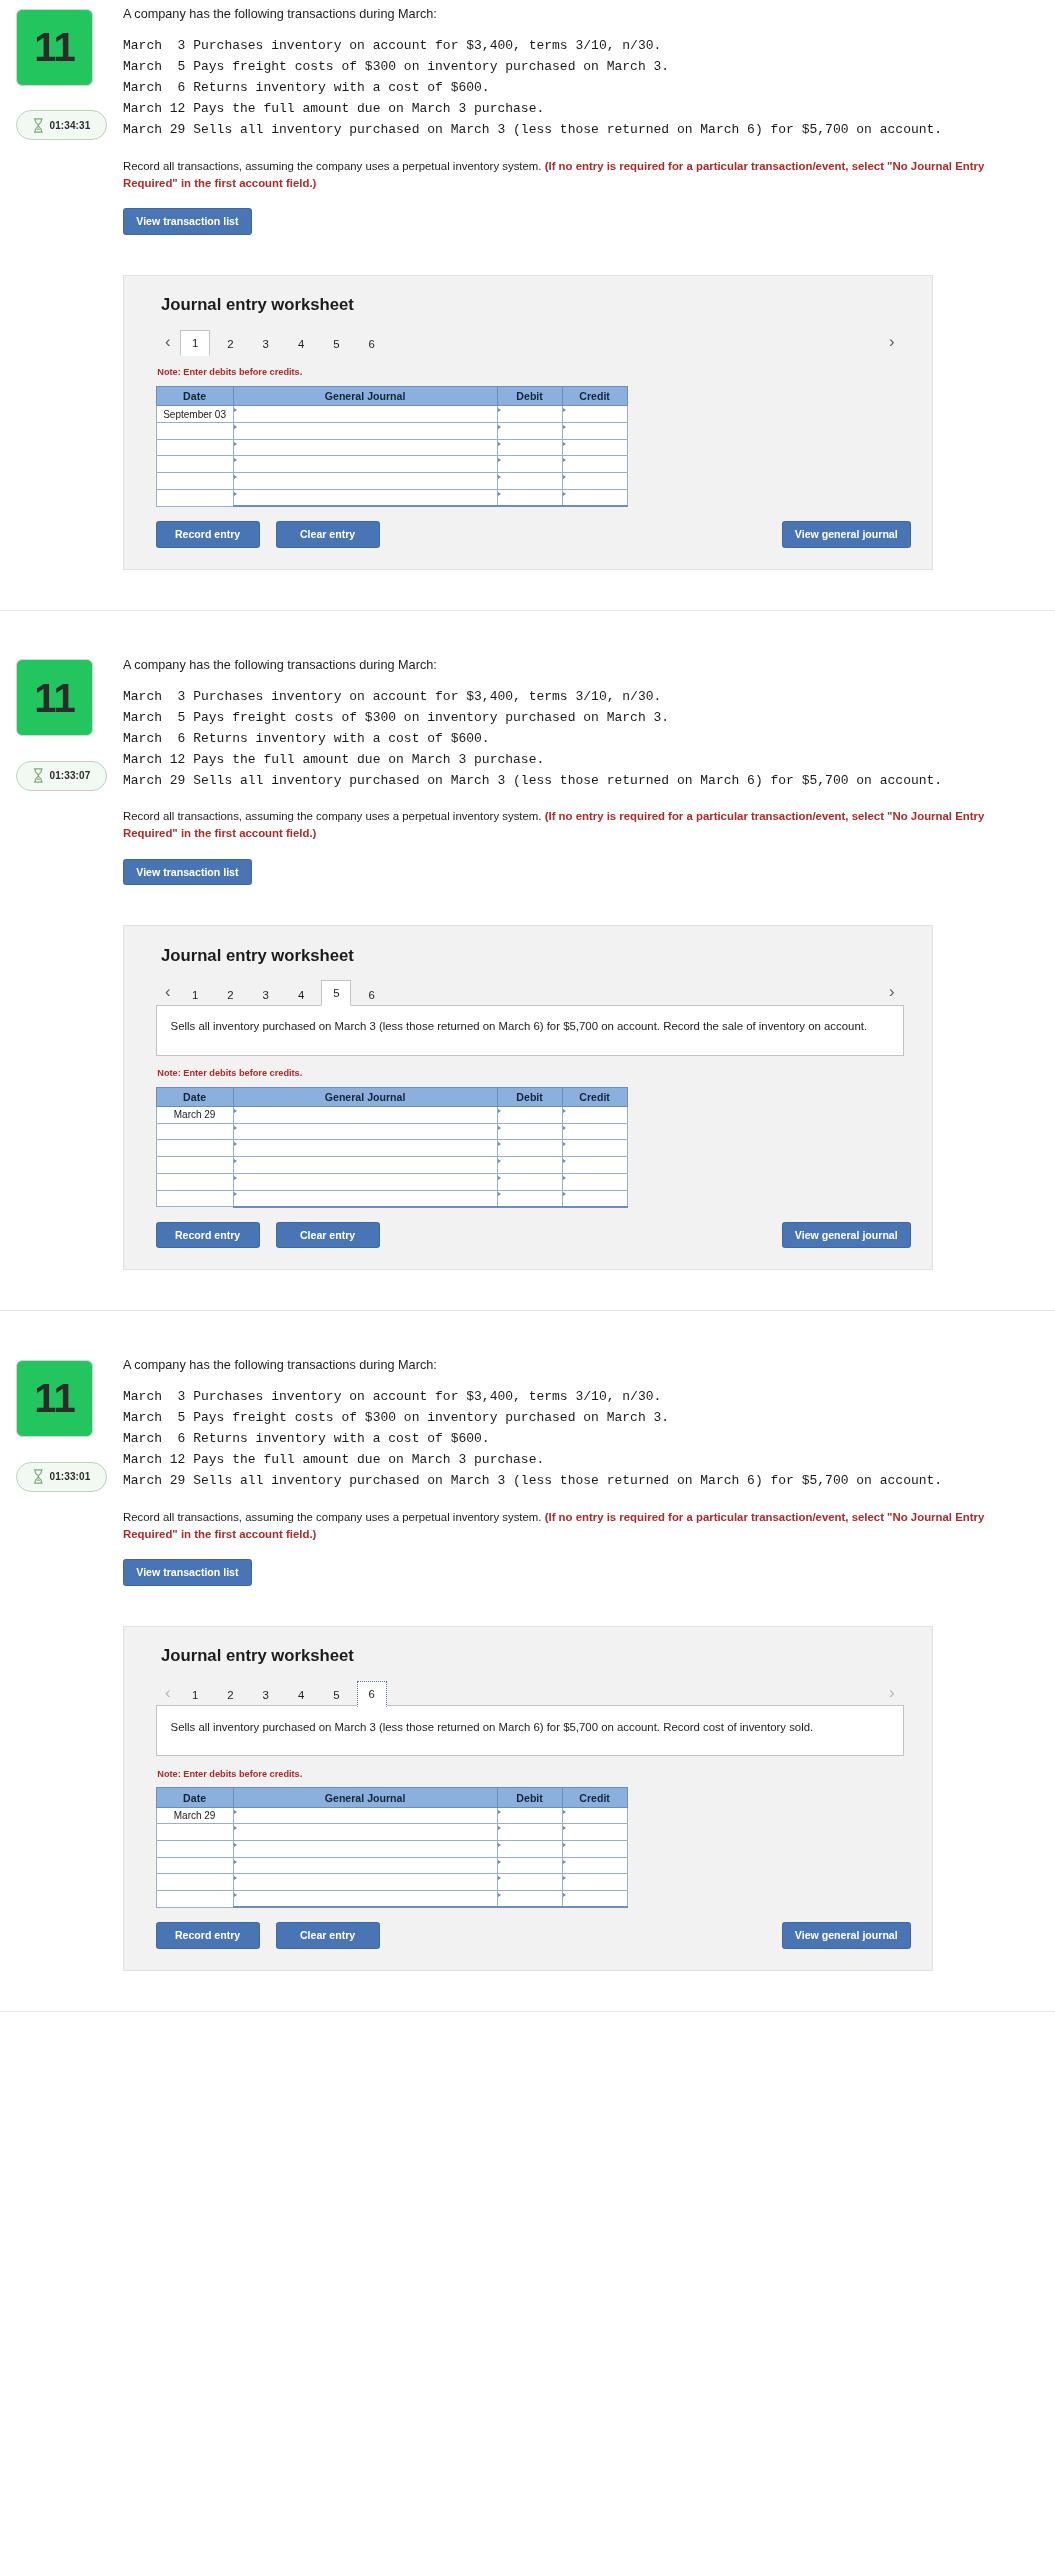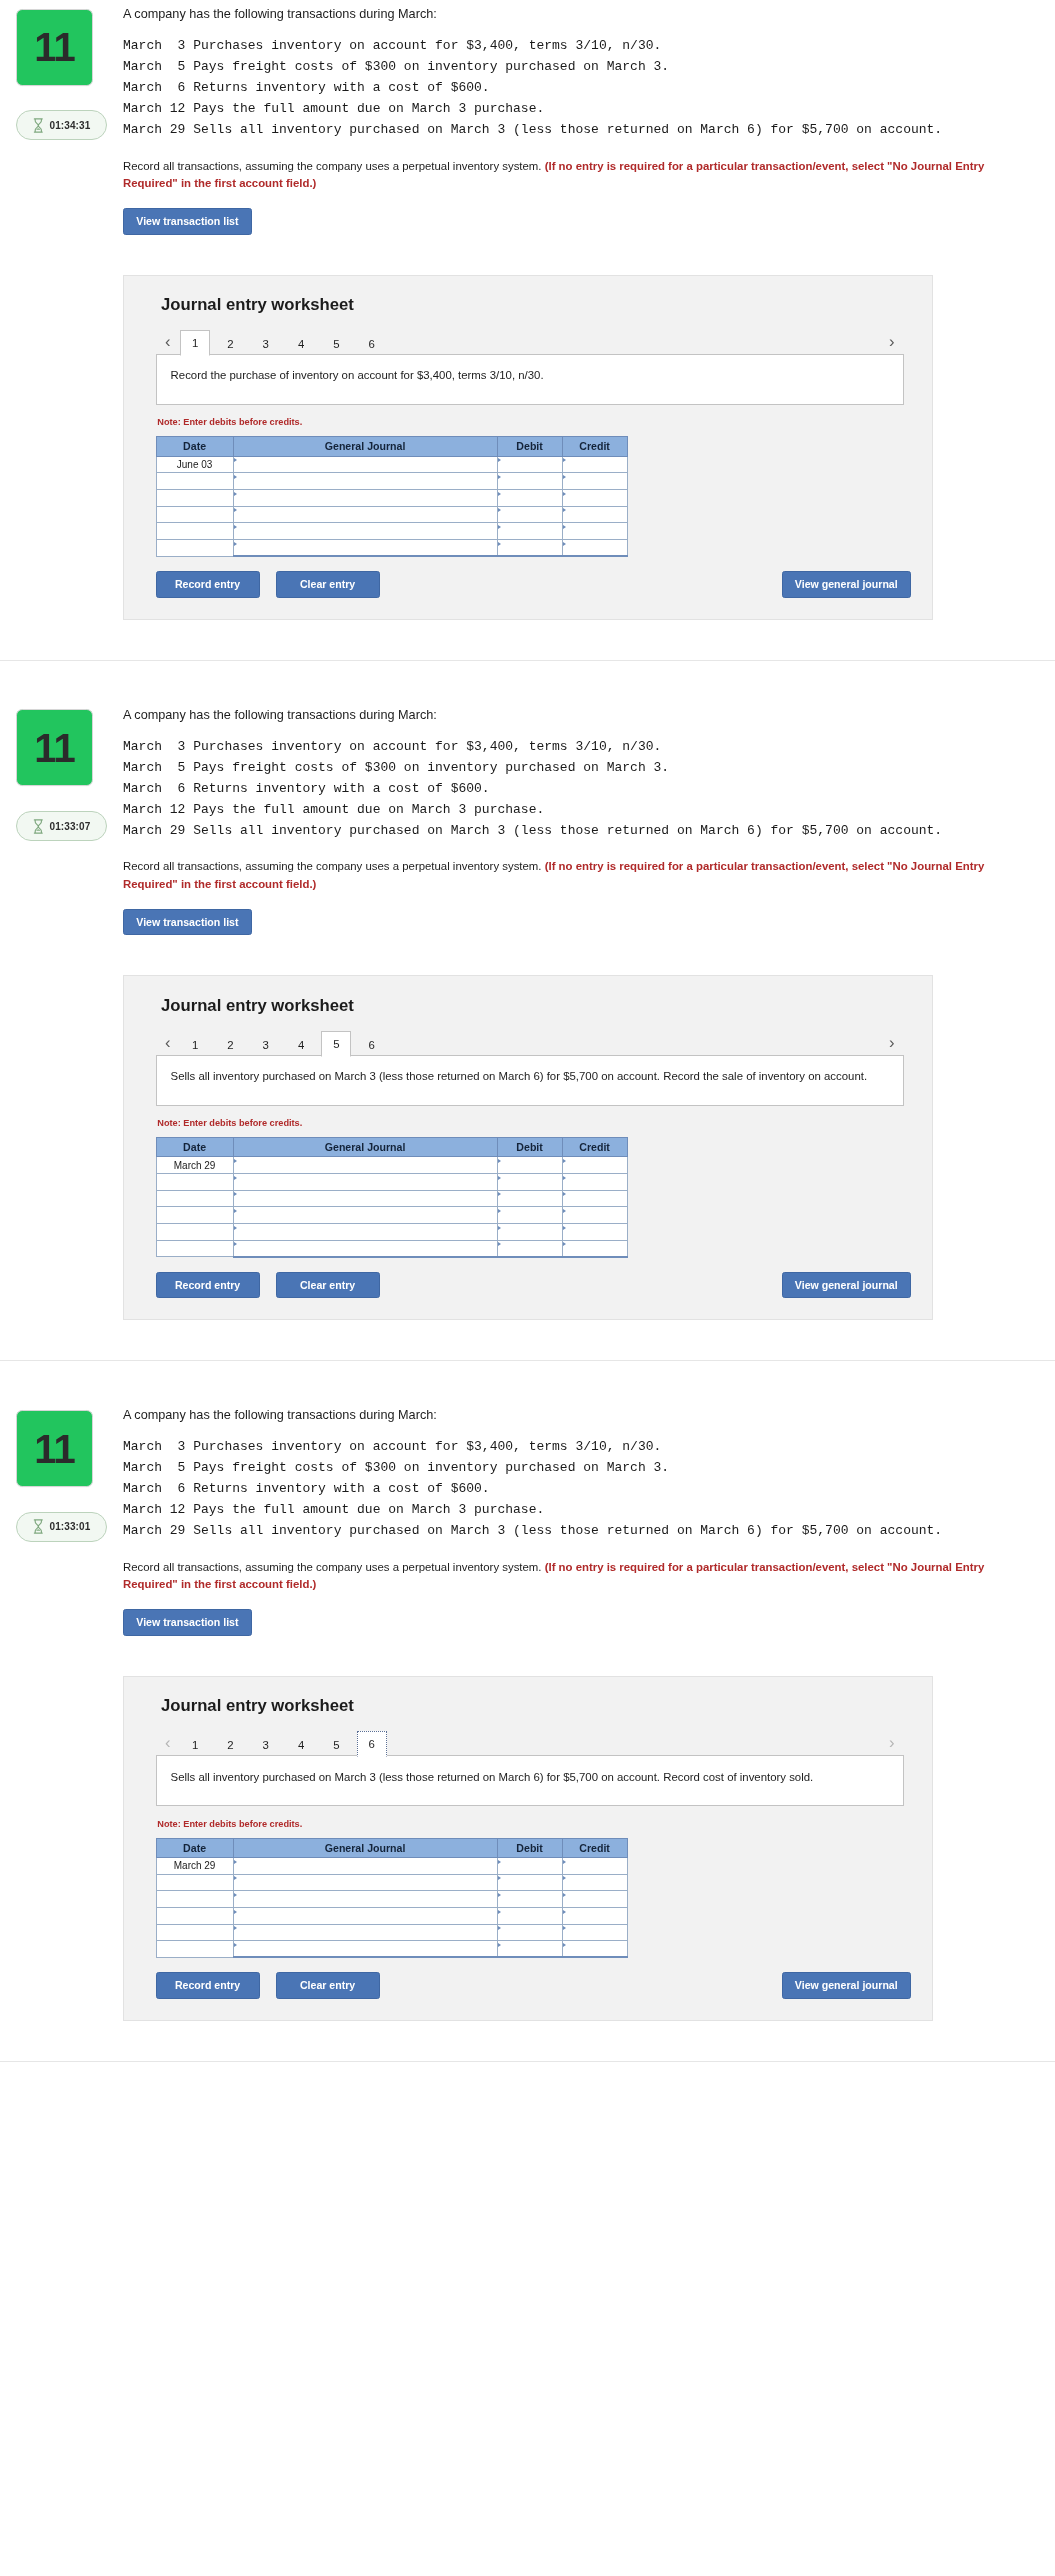--- a/index.html
+++ b/index.html
@@ -328,21 +328,20 @@
                 <div class="tab active">1</div>
                 <div class="tab">2</div>
                 <div class="tab">3</div>
                 <div class="tab">4</div>
                 <div class="tab">5</div>
                 <div class="tab">6</div>
               </div>
             <div class="tab-arrow next">›</div>
           </div>
 
-          <div class="tab-panel">Record the purchase of inventory on account for $3,400, terms 3/10, n/30.</div>
 
           <div class="note-line">Note: Enter debits before credits.</div>
 
           <div class="jtable-wrap">
             <table class="jtable">
               <colgroup>
                 <col style="width:77px">
                 <col style="width:264px">
                 <col style="width:65px">
                 <col style="width:65px">
@@ -350,21 +349,21 @@
               <thead>
                 <tr>
                   <th>Date</th>
                   <th>General Journal</th>
                   <th>Debit</th>
                   <th>Credit</th>
                 </tr>
               </thead>
               <tbody>
                   <tr>
-                    <td class="col-date">June 03</td>
+                    <td class="col-date">September 03</td>
                     <td class="col-gj"></td>
                     <td class="col-debit"></td>
                     <td class="col-credit"></td>
                   </tr>
                   <tr>
                     <td class="col-date"></td>
                     <td class="col-gj"></td>
                     <td class="col-debit"></td>
                     <td class="col-credit"></td>
                   </tr>

